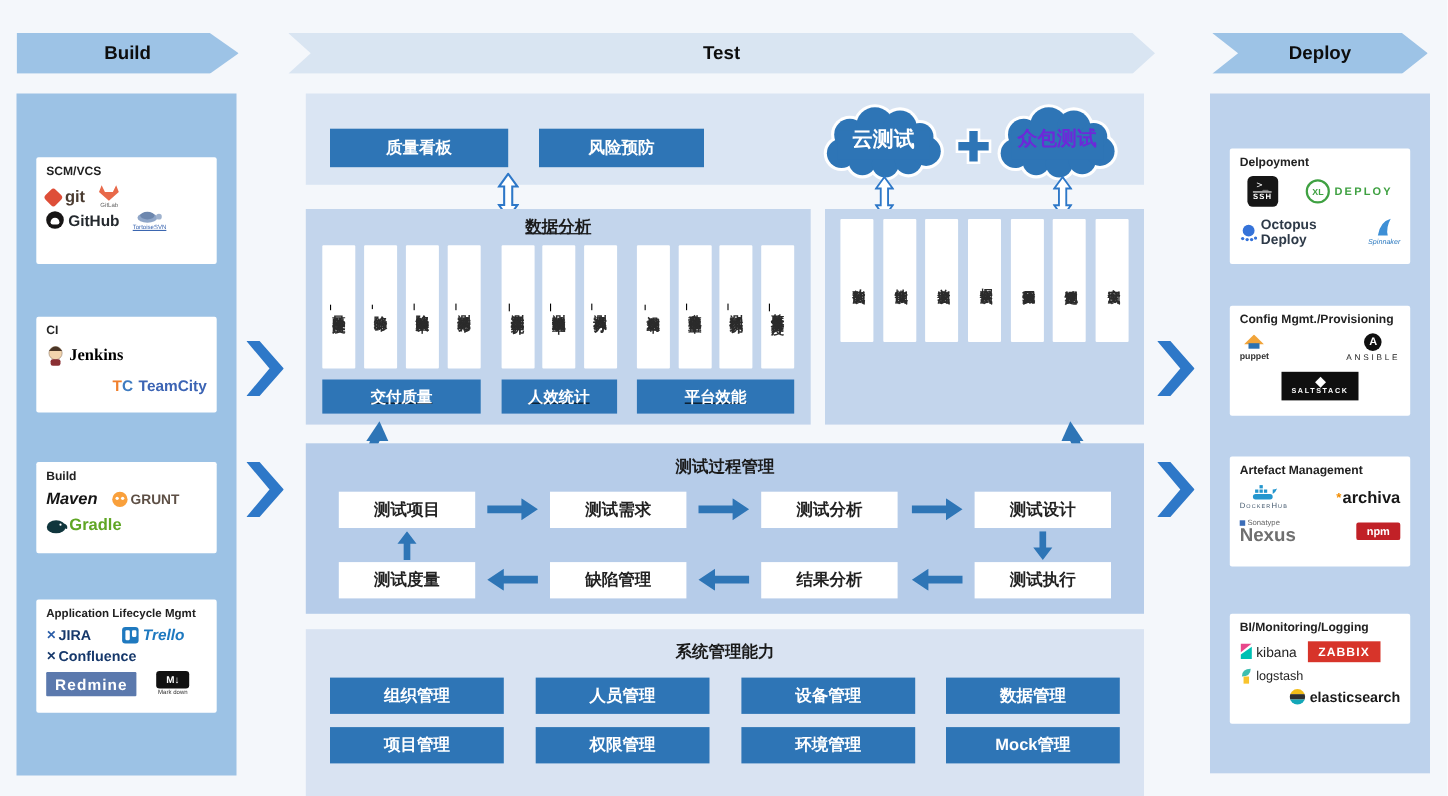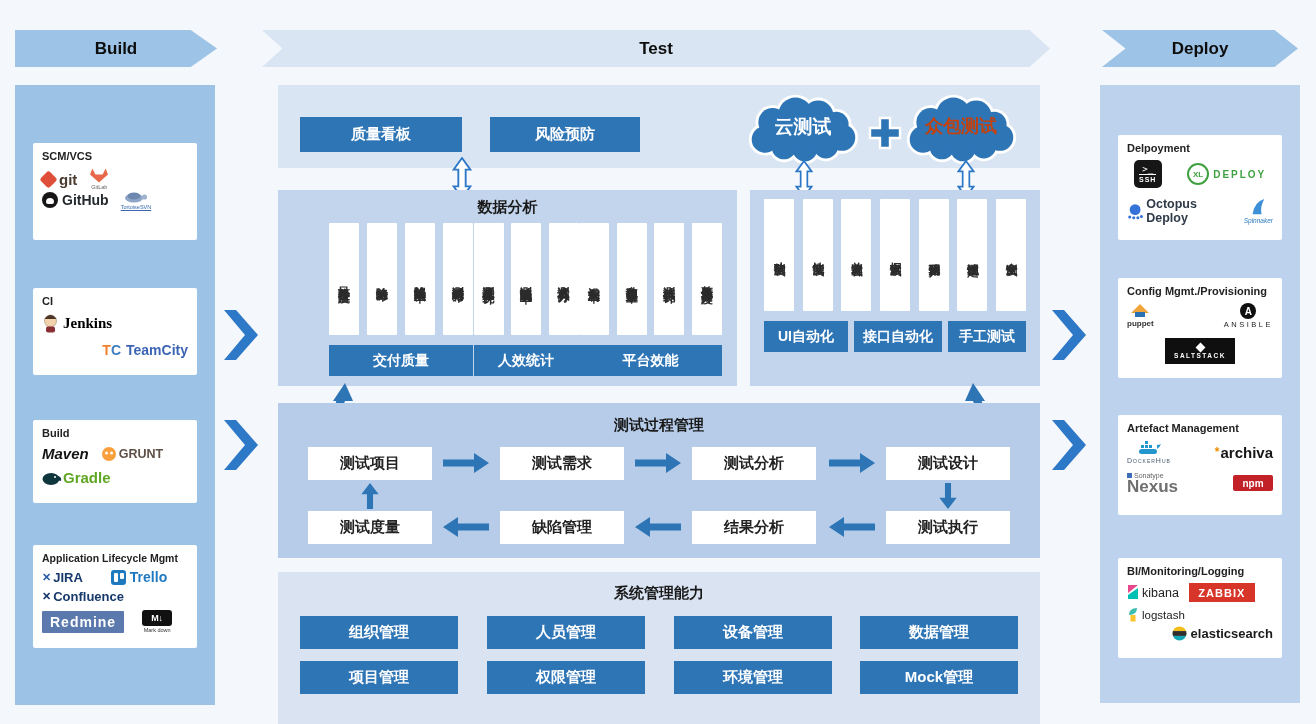--- a/index.html
+++ b/index.html
@@ -25,31 +25,31 @@
           padding:7px 9px; box-sizing:border-box; }
   .card-title { font-size:11px; font-weight:700; color:#222; margin-bottom:5px; }
   .lrow  { display:flex; align-items:center; gap:12px; margin-top:6px; }
   .logo  { display:inline-flex; align-items:center; gap:4px; }
   .stack { display:inline-flex; flex-direction:column; align-items:center; gap:1px; }
 
   
   .panel { position:absolute; box-sizing:border-box; }
   #p-top  { left:278px; top:85px;  width:762px; height:83px;  background:#DAE5F3; }
   #p-data { left:278px; top:190px; width:459px; height:196px; background:#C3D5EC;
-            padding:5px 15px 0 15px; }
+            padding:5px 15px 0 15px;text-decoration:underline; }
   #p-cap  { left:750px; top:190px; width:290px; height:196px; background:#C3D5EC;
             padding:5px 14px 0 14px; }
   #p-proc { left:278px; top:403px; width:762px; height:155px; background:#B6CCE9; }
   #p-sys  { left:278px; top:572px; width:762px; height:160px; background:#D9E3F2; }
 
   .p-title { text-align:center; font-size:15px; font-weight:700; color:#1a1a1a; height:24px;
              line-height:24px; }
   .btn { background:#2E75B6; color:#fff; display:flex; align-items:center; justify-content:center;
          font-weight:700; font-size:15px; position:absolute; }
-  .groups { display:flex; justify-content:space-between;margin-left:36px; }
+  .groups { display:flex; justify-content:space-between; }
   .vgroup { display:flex; flex-direction:column; }
   .vcards { display:flex; justify-content:space-between; height:112px; }
   .vcard  { width:30px; background:#fff; border-radius:1px; display:flex; align-items:center;
             justify-content:center; }
   .vcard span { writing-mode:vertical-rl; font-size:12px; font-weight:600; color:#2b2b2b;
                 letter-spacing:1px; line-height:1; }
   .gbar { position:static; height:31px; margin-top:10px; font-size:14px; }
   .capbars { display:flex; gap:6px; margin-top:10px; }
   .capbars .btn { position:static; height:31px; font-size:14px; }
 
@@ -177,21 +177,21 @@
       <div class="lrow" style="margin-top:3px">
         <span class="logo" style="gap:2px">
           <span style="color:#2A5DA8;font-weight:800;font-size:11px">✕</span>
           <b style="font-size:13px;color:#16386B">JIRA</b>
         </span>
         <span class="logo" style="margin-left:16px">
           <span class="ico-trello">
               <i class="t1"></i>
               <i class="t2"></i>
             </span>
-          <b style="font-size:14px;color:#1E79C0;">Trello</b>
+          <b style="font-size:14px;color:#1E79C0;font-style:italic">Trello</b>
         </span>
       </div>
       <div class="lrow" style="margin-top:4px">
         <span class="logo" style="gap:2px">
           <span style="color:#16386B;font-weight:800;font-size:11px">✕</span>
           <b style="font-size:13px;color:#16386B">Confluence</b>
         </span>
       </div>
       <div class="lrow" style="margin-top:6px;gap:18px">
         <span class="box-red">Redmine</span>
@@ -270,21 +270,21 @@
           <circle cx="62" cy="58" r="13"></circle>
           <circle cx="84" cy="55" r="13"></circle>
           <circle cx="101" cy="46" r="14"></circle>
         <circle cx="28" cy="30" r="15"></circle>
           <circle cx="52" cy="22" r="18"></circle>
           <circle cx="76" cy="23" r="16"></circle>
           <circle cx="95" cy="32" r="13"></circle>
         <rect x="16" y="26" width="88" height="28"></rect>
       </g>
     </svg>
-    <span class="abs" style="left:0;top:22px;width:100%;text-align:center;color:#c2410c;font-size:18px;font-weight:700">众包测试</span>
+    <span class="abs" style="left:0;top:22px;width:100%;text-align:center;color:#6d28d9;font-size:18px;font-weight:700">众包测试</span>
   </div>
 
   <svg class="abs" style="left:452px;top:157px" width="20" height="42" viewBox="0 0 18 40">
     <path d="M9 1 L17 12 H12.5 V28 H17 L9 39 L1 28 H5.5 V12 H1 Z" fill="#fff" stroke="#2E78C8" stroke-width="1.8"></path>
     </svg>
   <svg class="abs" style="left:795px;top:160px" width="18" height="38" viewBox="0 0 18 40">
     <path d="M9 1 L17 12 H12.5 V28 H17 L9 39 L1 28 H5.5 V12 H1 Z" fill="#fff" stroke="#2E78C8" stroke-width="1.8"></path>
     </svg>
   <svg class="abs" style="left:957px;top:160px" width="18" height="38" viewBox="0 0 18 40">
     <path d="M9 1 L17 12 H12.5 V28 H17 L9 39 L1 28 H5.5 V12 H1 Z" fill="#fff" stroke="#2E78C8" stroke-width="1.8"></path>
@@ -360,25 +360,20 @@
         </div>
       <div class="vcard" style="width:30px">
           <span style="font-size:11.5px;letter-spacing:0">用户体验测试</span>
         </div>
       <div class="vcard" style="width:30px">
           <span style="font-size:11.5px;letter-spacing:0">稳定性测试</span>
         </div>
       <div class="vcard" style="width:30px">
           <span style="font-size:11.5px">安全测试</span>
         </div>
-    </div>
-    <div class="capbars">
-      <div class="btn" style="width:86px">UI自动化</div>
-      <div class="btn" style="width:90px">接口自动化</div>
-      <div class="btn" style="width:80px">手工测试</div>
     </div>
   </div>
 
   <svg class="abs" style="left:322px;top:381px" width="42" height="58" viewBox="0 0 42 58">
     <path d="M31 57 C14 47 13 31 20 17" stroke="#2E75B6" stroke-width="8" fill="none"></path>
     <path d="M11 20 L23 2 L31 20 Z" fill="#2E75B6"></path>
     </svg>
   <svg class="abs" style="left:954px;top:381px;transform:scaleX(-1)" width="42" height="58" viewBox="0 0 42 58">
     <path d="M31 57 C14 47 13 31 20 17" stroke="#2E75B6" stroke-width="8" fill="none"></path>
     <path d="M11 20 L23 2 L31 20 Z" fill="#2E75B6"></path>

